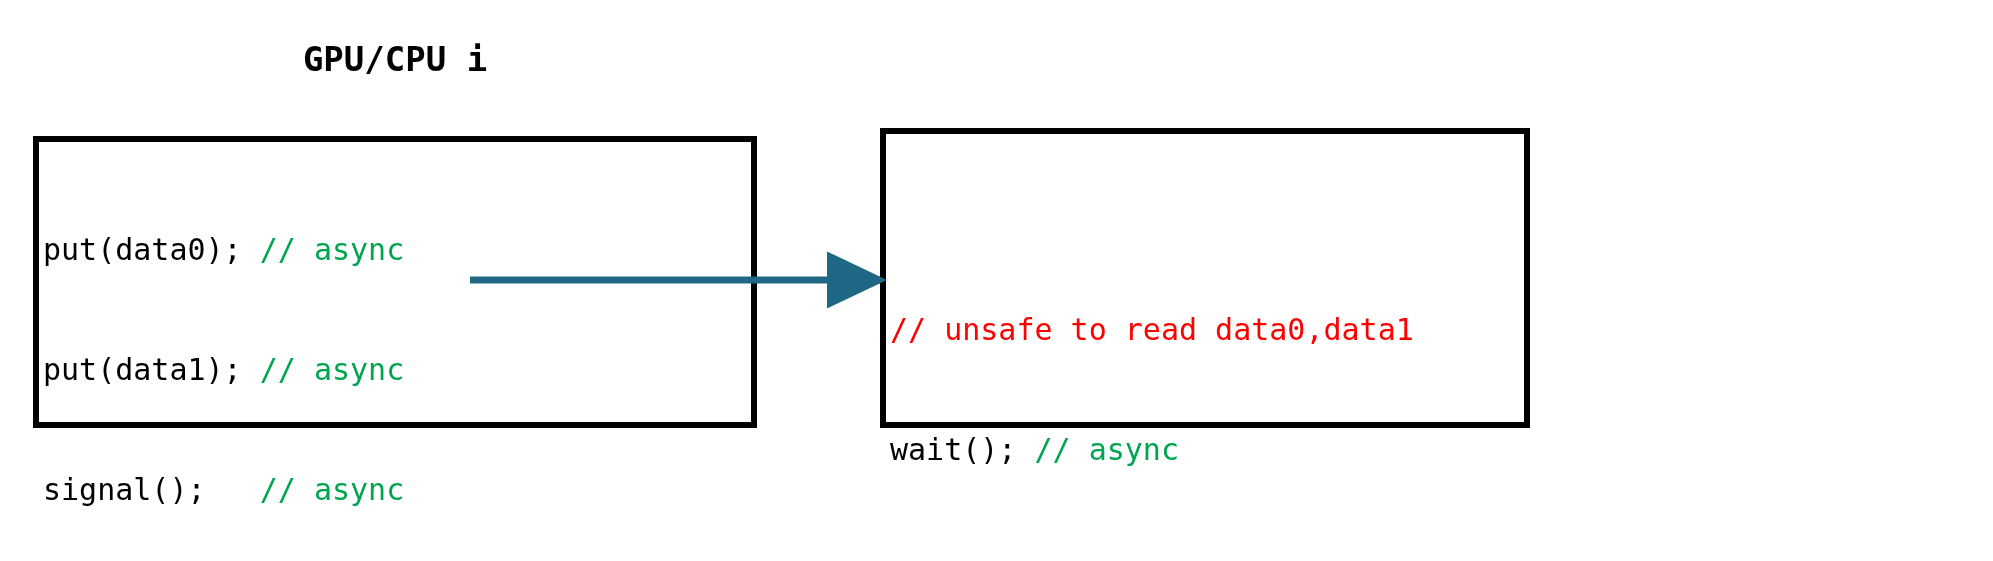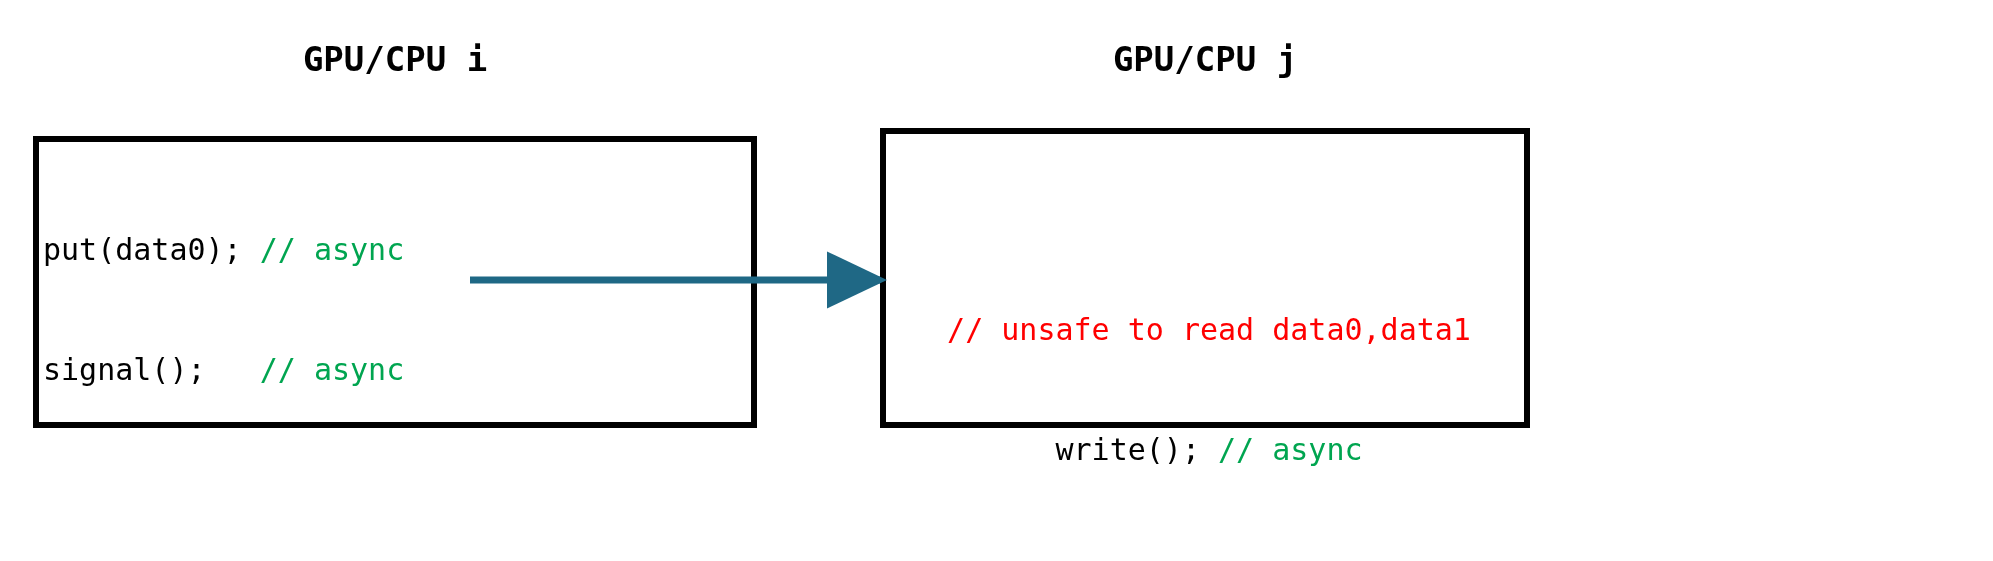--- a/index.html
+++ b/index.html
@@ -29,21 +29,21 @@
 
   
   .codebox{
     position:absolute;
     border:6px solid #000000;
     background:#ffffff;
     box-sizing:border-box;
     margin-top:26px;
   }
   #box-left{left:33px;top:98px;width:724px;height:292px;}
-  #box-right{left:880px;top:90px;width:650px;height:300px;text-align:center;}
+  #box-right{left:880px;top:90px;width:650px;height:300px;}
 
   .codelines{
     position:absolute;
     left:4px;
     width:100%;
     font-family:"DejaVu Sans Mono", monospace;
     font-size:30px;
     line-height:40px;
     white-space:pre;
   }
@@ -58,35 +58,35 @@
   
   .arrow-svg{position:absolute;left:0;top:0;width:1993px;height:561px;pointer-events:none;}
 </style>
 </head>
 <body>
 
 <div class="stage">
 
   <div class="title" id="title-left">GPU/CPU i</div>
 
-  <div class="title" id="title-right">GPU/CPU j</div>
 
   <div class="codebox" id="box-left">
     <div class="codelines">
       <div class="line"><span class="tok-code">put(data0);</span><span class="tok-ok"> // async</span></div>
+      <div class="line"><span class="tok-code">put(data1);</span><span class="tok-ok"> // async</span></div>
       <div class="line"><span class="tok-code">signal();</span><span class="tok-ok">   // async</span></div>
       
       
     </div>
   </div>
 
   <div class="codebox" id="box-right">
     <div class="codelines">
       <div class="line"><span class="tok-code"></span><span class="tok-bad">// unsafe to read data0,data1</span></div>
-      <div class="line"><span class="tok-code">write();</span><span class="tok-ok"> // async</span></div>
+      <div class="line"><span class="tok-code">wait();</span><span class="tok-ok"> // async</span></div>
     </div>
   </div>
 
   <svg class="arrow-svg" viewBox="0 0 1993 561">
     <defs>
       <marker id="ah" markerWidth="9" markerHeight="9" refX="7.6" refY="4.5" orient="auto" markerUnits="strokeWidth">
         <path d="M0,0.4 L8.6,4.5 L0,8.6 z" fill="#1F6885"></path>
       </marker>
     </defs>
     <line x1="470" y1="268" x2="880" y2="268" stroke="#1F6885" stroke-width="7" marker-end="url(#ah)"></line>

